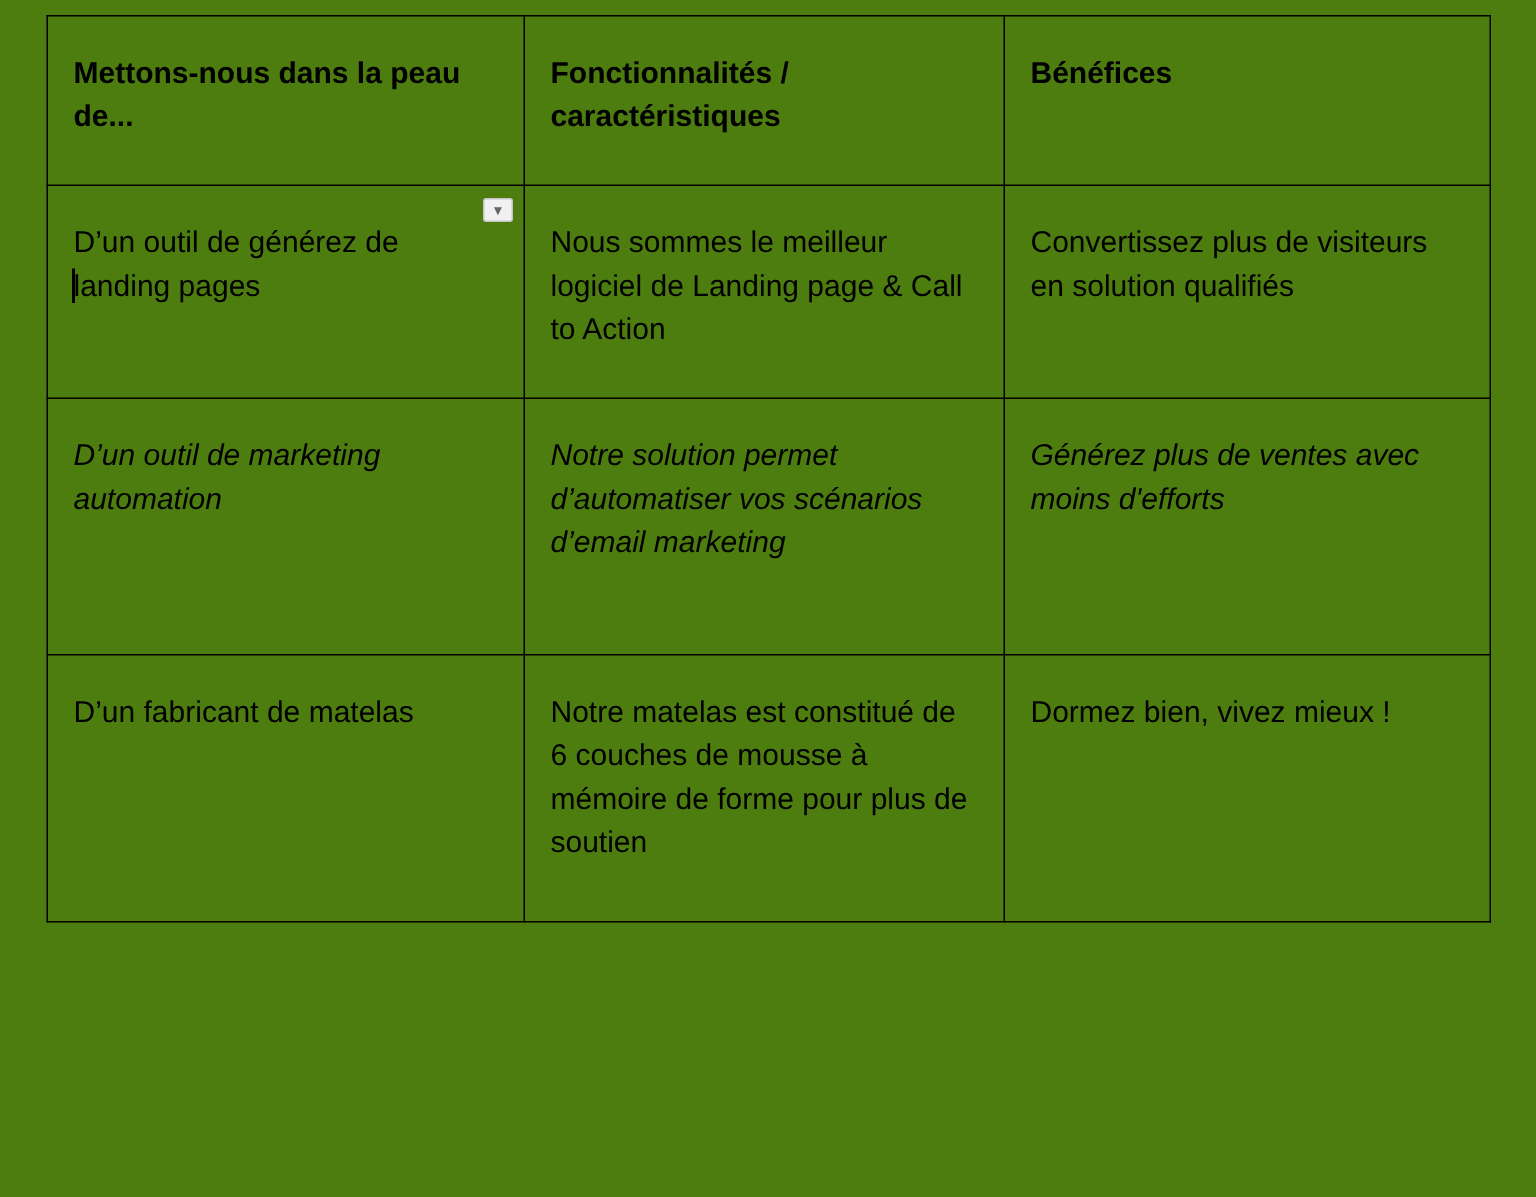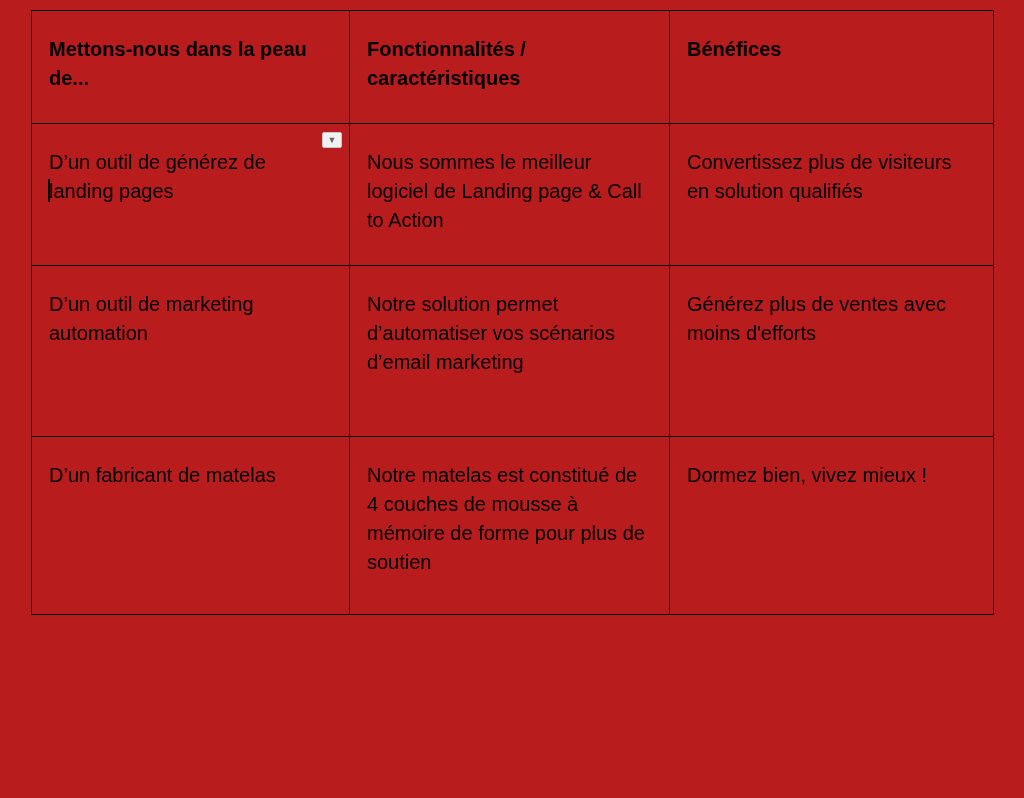--- a/index.html
+++ b/index.html
@@ -10,21 +10,21 @@
   body {
     width: 1024px;
     height: 798px;
     position: relative;
     font-family: "Liberation Sans", sans-serif;
     color: #000000;
   }
   .doc-canvas {
     position: absolute;
     inset: 0;
-    background: #b91c1c;
+    background: #4d7c0f;
   }
   table.doc-table {
     position: absolute;
     left: 31px;
     top: 10px;
     width: 962px;
     border-collapse: collapse;
     table-layout: fixed;
   }
   col.c1 { width: 318px; }
@@ -41,21 +41,21 @@
     box-sizing: border-box;
     position: relative;
     font-weight: normal;
     word-wrap: break-word;
   }
   .doc-table th {
     font-weight: bold;
   }
   tr.row-header  > * { height: 113px; }
   tr.row-1 > * { height: 142px; }
-  tr.row-2 > * { height: 171px; }
+  tr.row-2 > * { height: 171px; font-style: italic; }
   tr.row-3 > * { height: 171px; }
   tr.row-4 > * { height: 178px; }
 
   
   .text-caret {
     position: absolute;
     left: 16px;
     top: 55px;
     width: 2px;
     height: 23px;
@@ -129,21 +129,21 @@
         <span>Générez plus de ventes avec moins d'efforts</span>
       </td>
     </tr>
 
 
     <tr class="row-4">
       <td>
         <span>D’un fabricant de matelas</span>
       </td>
       <td>
-        <span>Notre matelas est constitué de 4 couches de mousse à mémoire de forme pour plus de soutien</span>
+        <span>Notre matelas est constitué de 6 couches de mousse à mémoire de forme pour plus de soutien</span>
       </td>
       <td>
         <span>Dormez bien, vivez mieux !</span>
       </td>
     </tr>
 
   </tbody>
     </table>
 </div>
 

